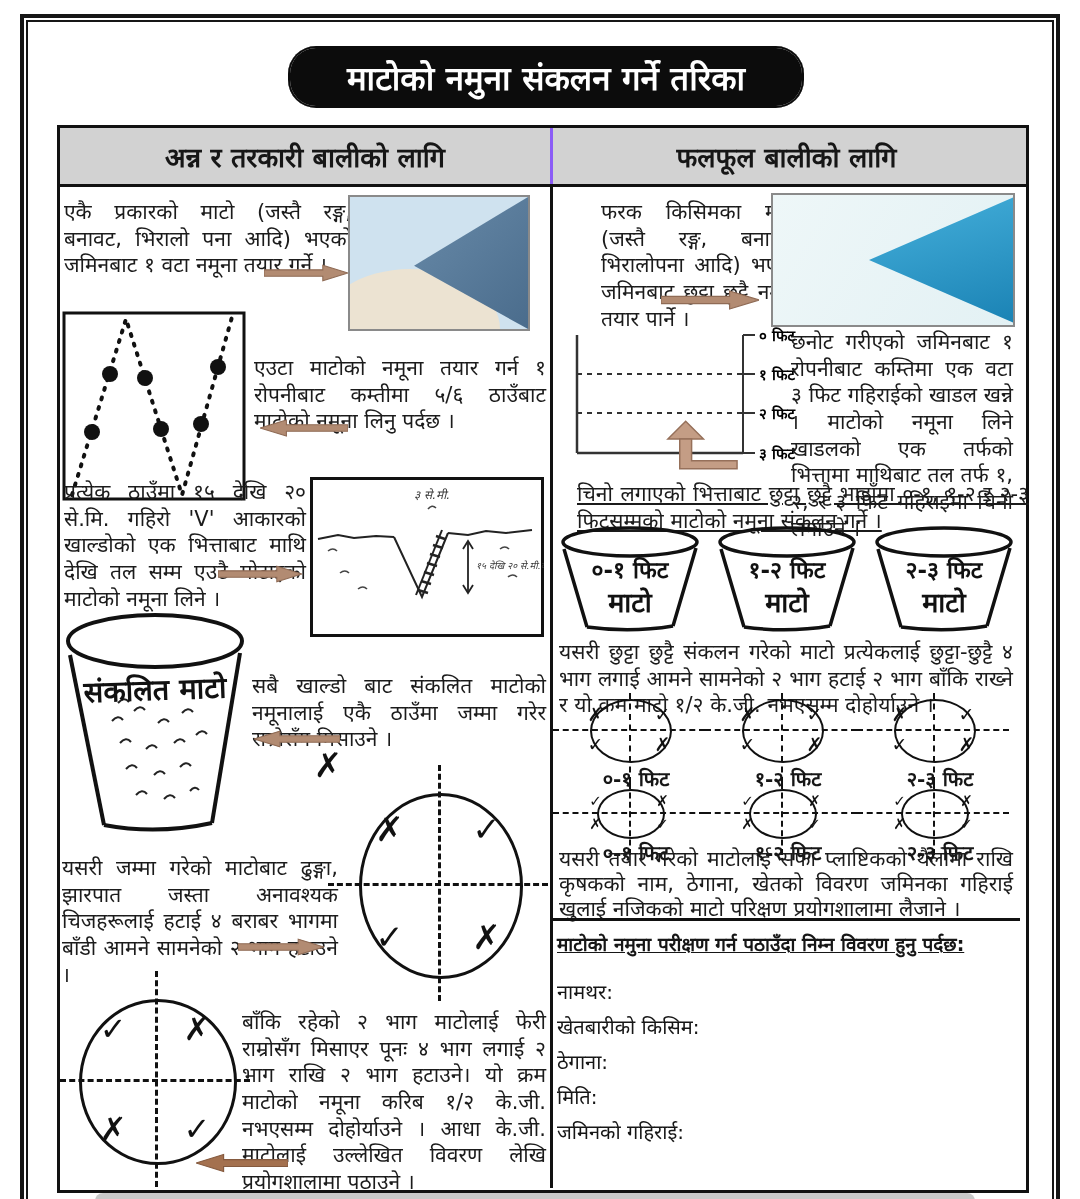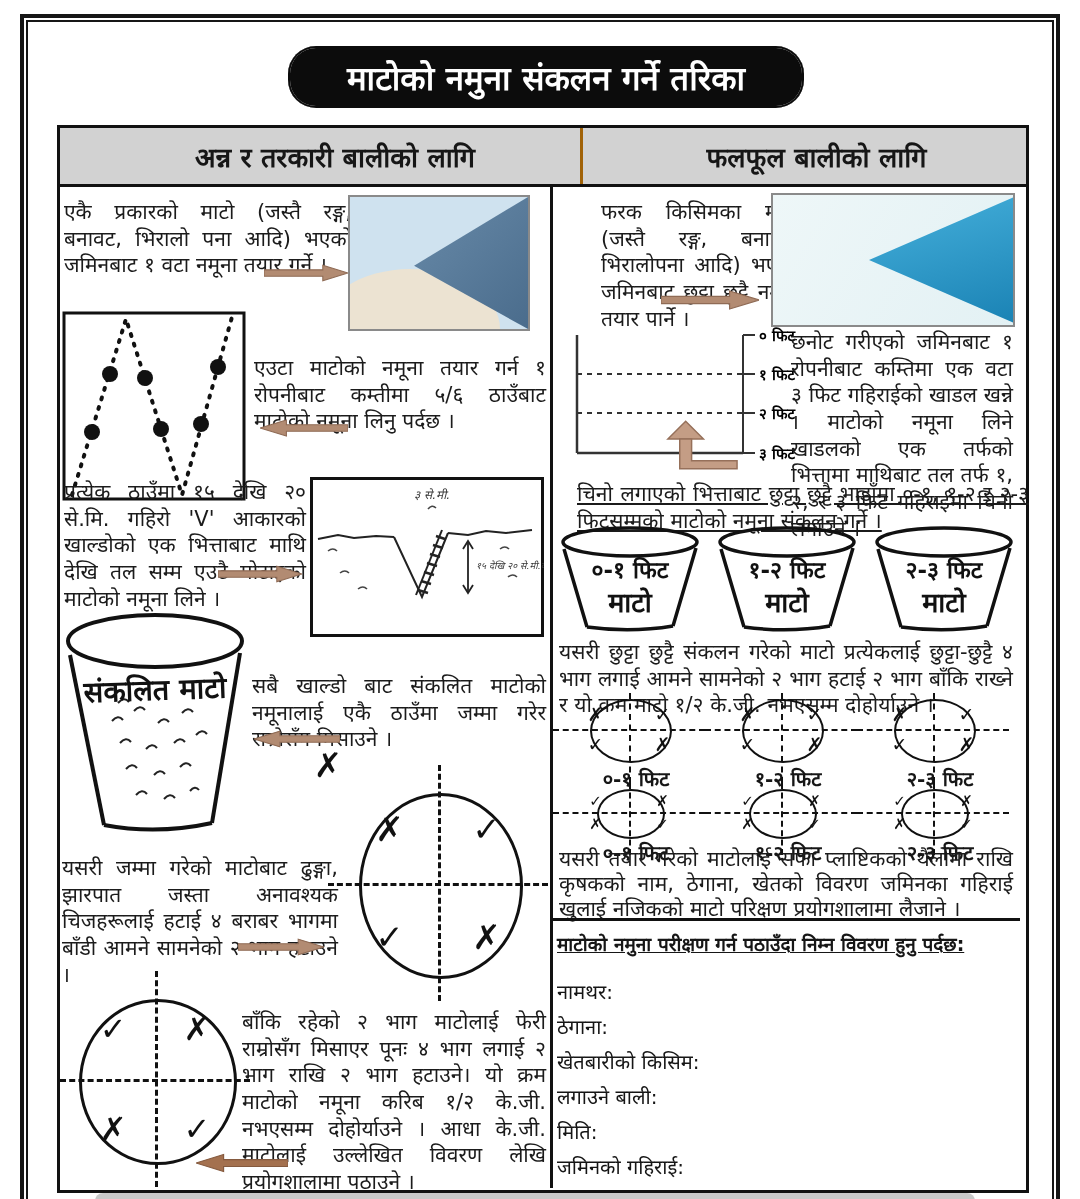--- a/index.html
+++ b/index.html
@@ -9,21 +9,21 @@
          border:4px solid #161616;
          box-shadow:inset 0 0 0 2px #ffffff, inset 0 0 0 4px #161616;}
   .title-box{position:absolute;left:288px;top:46px;width:516px;height:62px;background:#0c0c0c;
              border-radius:28px;display:flex;align-items:center;justify-content:center;
              box-shadow:inset 0 0 0 2px #0c0c0c, 0 0 0 2px #f5f5f5 inset;}
   .title-box span{color:#ffffff;font-size:33px;font-weight:bold;white-space:nowrap;}
   .ctable{position:absolute;left:57px;top:125px;width:966px;height:1062px;border:3px solid #111;background:#fff;}
   .hrow{display:flex;height:56px;background:#d2d2d2;border-bottom:3px solid #111;}
   .hcell{flex:0 0 auto;display:flex;align-items:center;justify-content:center;
          font-size:27px;font-weight:bold;}
-  .hcell.l{width:490px;border-right:3px solid #a16207;margin-left:30px;}
+  .hcell.l{width:490px;border-right:3px solid #8b5cf6;}
   .hcell.r{width:467px;}
   .body{display:flex;height:1001px;}
   .col{position:relative;}
   .col.l{width:490px;border-right:3px solid #111;}
   .col.r{width:467px;}
   .para{position:absolute;font-size:21px;line-height:1.27;text-align:justify;color:#1b1b1b;}
   .photo{position:absolute;border:2px solid #8a8a8a;overflow:hidden;}
   .tri{position:absolute;inset:0;}
   .harrow{position:absolute;}
   .flip{transform:scaleX(-1);}
@@ -344,23 +344,22 @@
         </div>
 
         <div class="para" style="left:6px;top:660px;width:454px;line-height:1.2;">यसरी तयार गरेको माटोलाई सफा प्लाष्टिकको थैलोमा राखि कृषकको नाम, ठेगाना, खेतको विवरण जमिनका गहिराई खुलाई नजिकको माटो परिक्षण प्रयोगशालामा लैजाने ।</div>
 
         <div class="divider" style="top:731px;"></div>
 
         <div class="form-head" style="left:4px;top:744px;width:460px;">माटोको नमुना परीक्षण गर्न पठाउँदा निम्न विवरण हुनु पर्दछ:</div>
 
         <div class="fields" style="left:4px;top:788px;width:456px;">
           <div>नामथर:</div>
+          <div>खेतबारीको किसिम:</div>
           <div>ठेगाना:</div>
-          <div>खेतबारीको किसिम:</div>
-          <div>लगाउने बाली:</div>
           <div>मिति:</div>
           <div>जमिनको गहिराई:</div>
         </div>
 
       </div>
     </div>
   </div>
 </div>
 
 </body></html>

